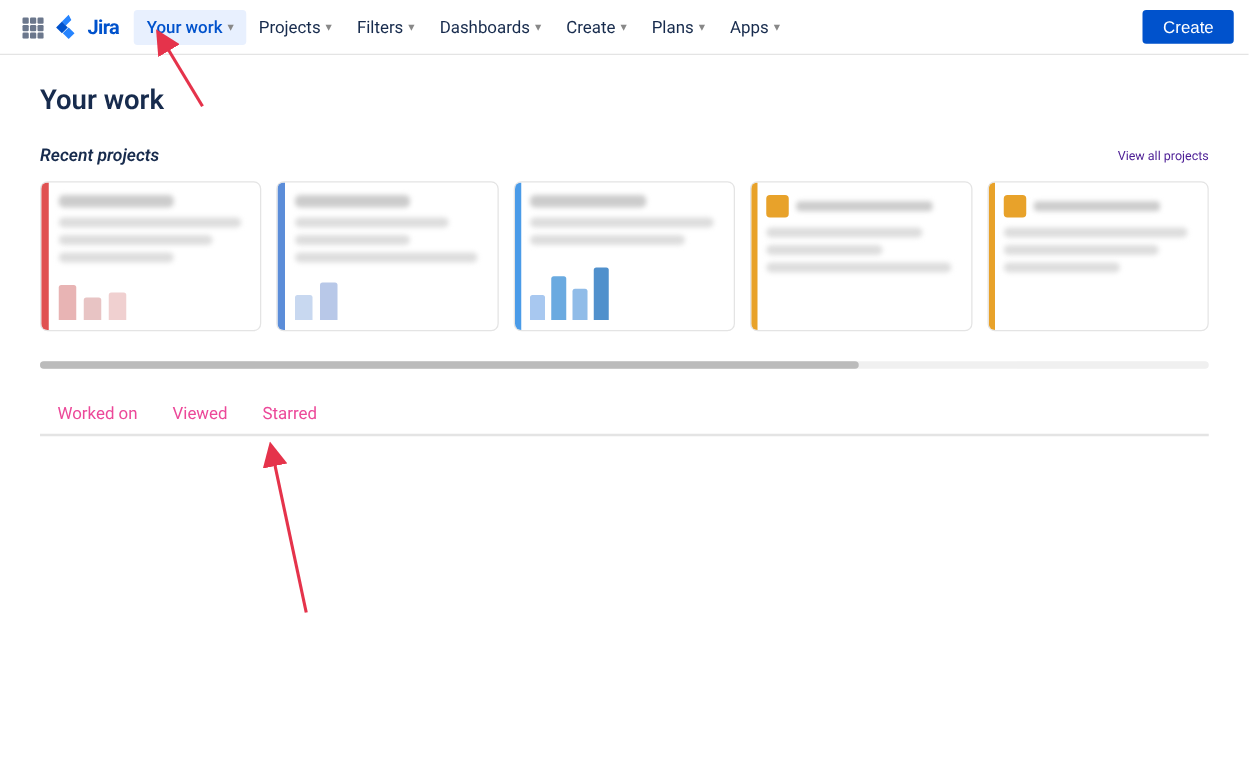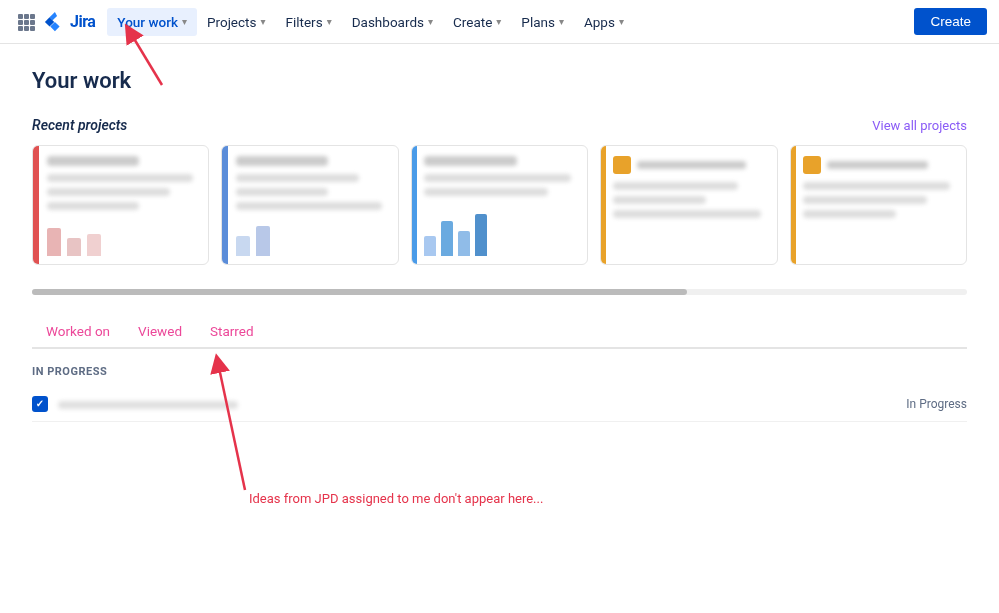--- a/index.html
+++ b/index.html
@@ -32,21 +32,21 @@
     }
     .nav-spacer { flex: 1; }
 
     
     .page { padding: 24px 32px; }
     .page-title { font-size: 22px; font-weight: 600; color: #172b4d; margin-bottom: 24px; }
 
     
     .section-header { display: flex; align-items: center; justify-content: space-between; margin-bottom: 12px; }
     .section-title { font-size: 14px; font-weight: 600; color: #172b4d; font-style: italic; }
-    .view-all-link { font-size: 13px; color: #8b5cf6; cursor: pointer; text-decoration: none; }
+    .view-all-link { font-size: 10px; color: #4c1d95; cursor: pointer; text-decoration: none; }
 
     
     .projects-grid { display: flex; gap: 12px; margin-bottom: 24px; }
     .project-card {
       flex: 1; height: 120px; border: 1px solid #e4e4e4; border-radius: 6px;
       overflow: hidden; background: #fff; position: relative;
     }
     
     .card-accent { position: absolute; left: 0; top: 0; width: 6px; height: 100%; }
 
@@ -262,42 +262,31 @@
       </div>
       <div class="tab">
         <span>Viewed</span>
       </div>
       <div class="tab">
         <span>Starred</span>
       </div>
     </div>
 
 
-    <div class="status-section">
-      <div class="status-label">IN PROGRESS</div>
-      <div class="work-item">
-        <div class="work-item-check"></div>
-        <div class="work-item-content">
-          <span class="work-item-blur" style="width:180px;"></span>
-        </div>
-        <div class="work-item-status">In Progress</div>
-      </div>
-    </div>
   </div>
 
   <svg class="svg-annotations" viewBox="0 0 999 613" xmlns="http://www.w3.org/2000/svg">
 
     <defs>
       <marker id="arrowhead1" markerWidth="8" markerHeight="8" refX="4" refY="4" orient="auto">
         <polygon points="0 0, 8 4, 0 8" fill="#e5334b"></polygon>
       </marker>
       <marker id="arrowhead2" markerWidth="8" markerHeight="8" refX="4" refY="4" orient="auto">
         <polygon points="0 0, 8 4, 0 8" fill="#e5334b"></polygon>
       </marker>
     </defs>
 
     <line x1="162" y1="85" x2="130" y2="32" stroke="#e5334b" stroke-width="2.5" marker-end="url(#arrowhead1)"></line>
 
     <line x1="245" y1="490" x2="218" y2="363" stroke="#e5334b" stroke-width="2.5" marker-end="url(#arrowhead2)"></line>
   </svg>
 
-  <div class="annotation-text" style="left: 249px; top: 491px;">Ideas from JPD assigned to me don't appear here...</div>
 </div>
 
 </body></html>

